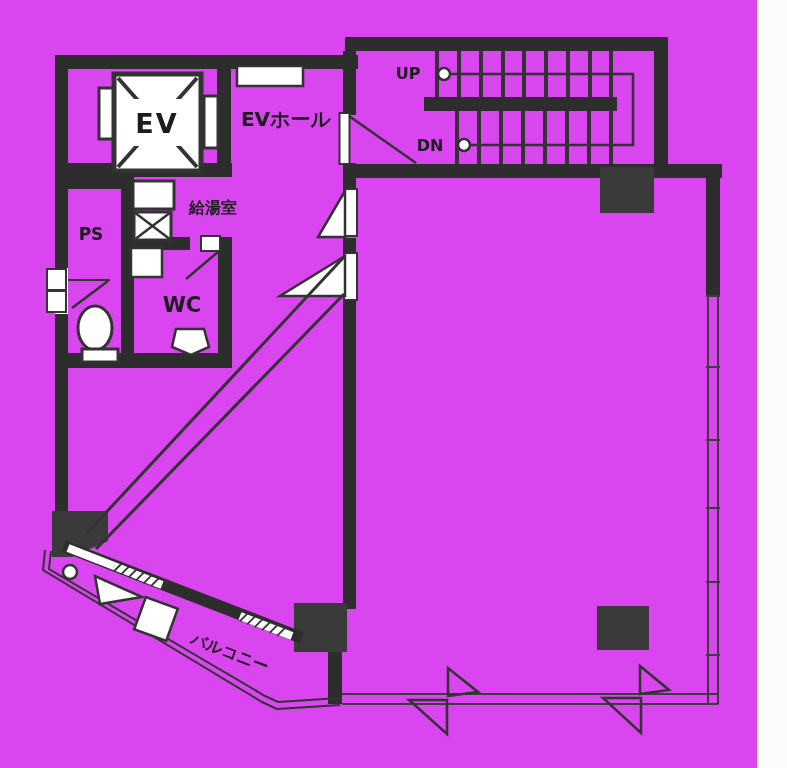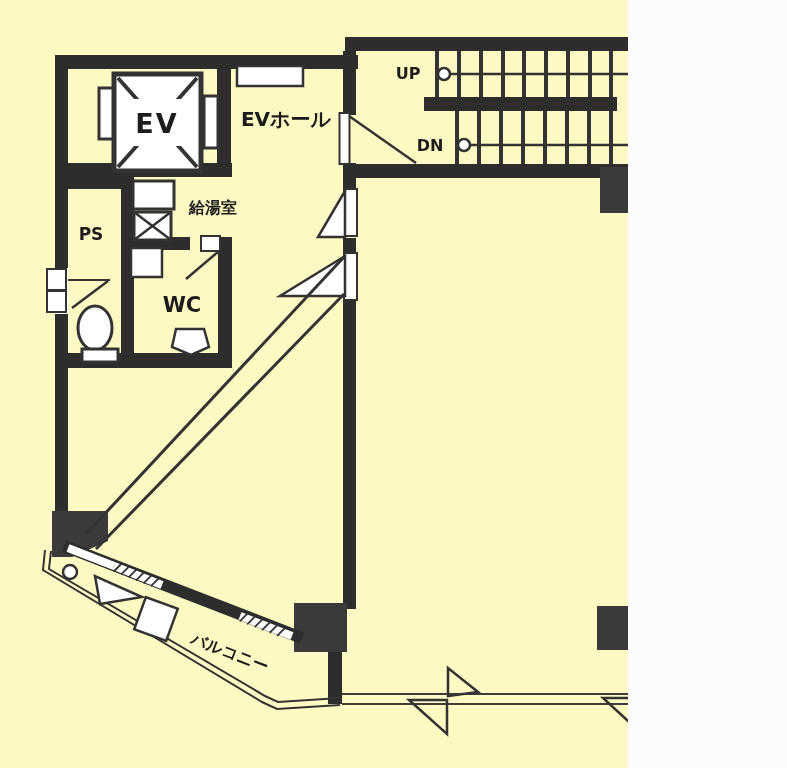--- a/index.html
+++ b/index.html
@@ -1,16 +1,16 @@
 <!DOCTYPE html>
 <html><head>
 <meta charset="utf-8">
 <style>
   html,body{margin:0;padding:0;background:#fcfcfc;}
-  .plan-wrap{width:628px;height:768px;position:relative;background:#fef9c3;overflow:hidden;}
+  .plan-wrap{width:757px;height:768px;position:relative;background:#d946ef;overflow:hidden;}
   svg{display:block;}
   .lbl{font-family:"DejaVu Sans","Liberation Sans",sans-serif;font-weight:700;fill:#1c1c1c;}
   .wall{fill:#2d2d2d;stroke:none;}
   .col{fill:#3a3a3a;stroke:none;}
   .ln{stroke:#333;fill:none;}
   .fix{fill:#ffffff;stroke:#333;}
 </style>
 </head>
 <body>
 

